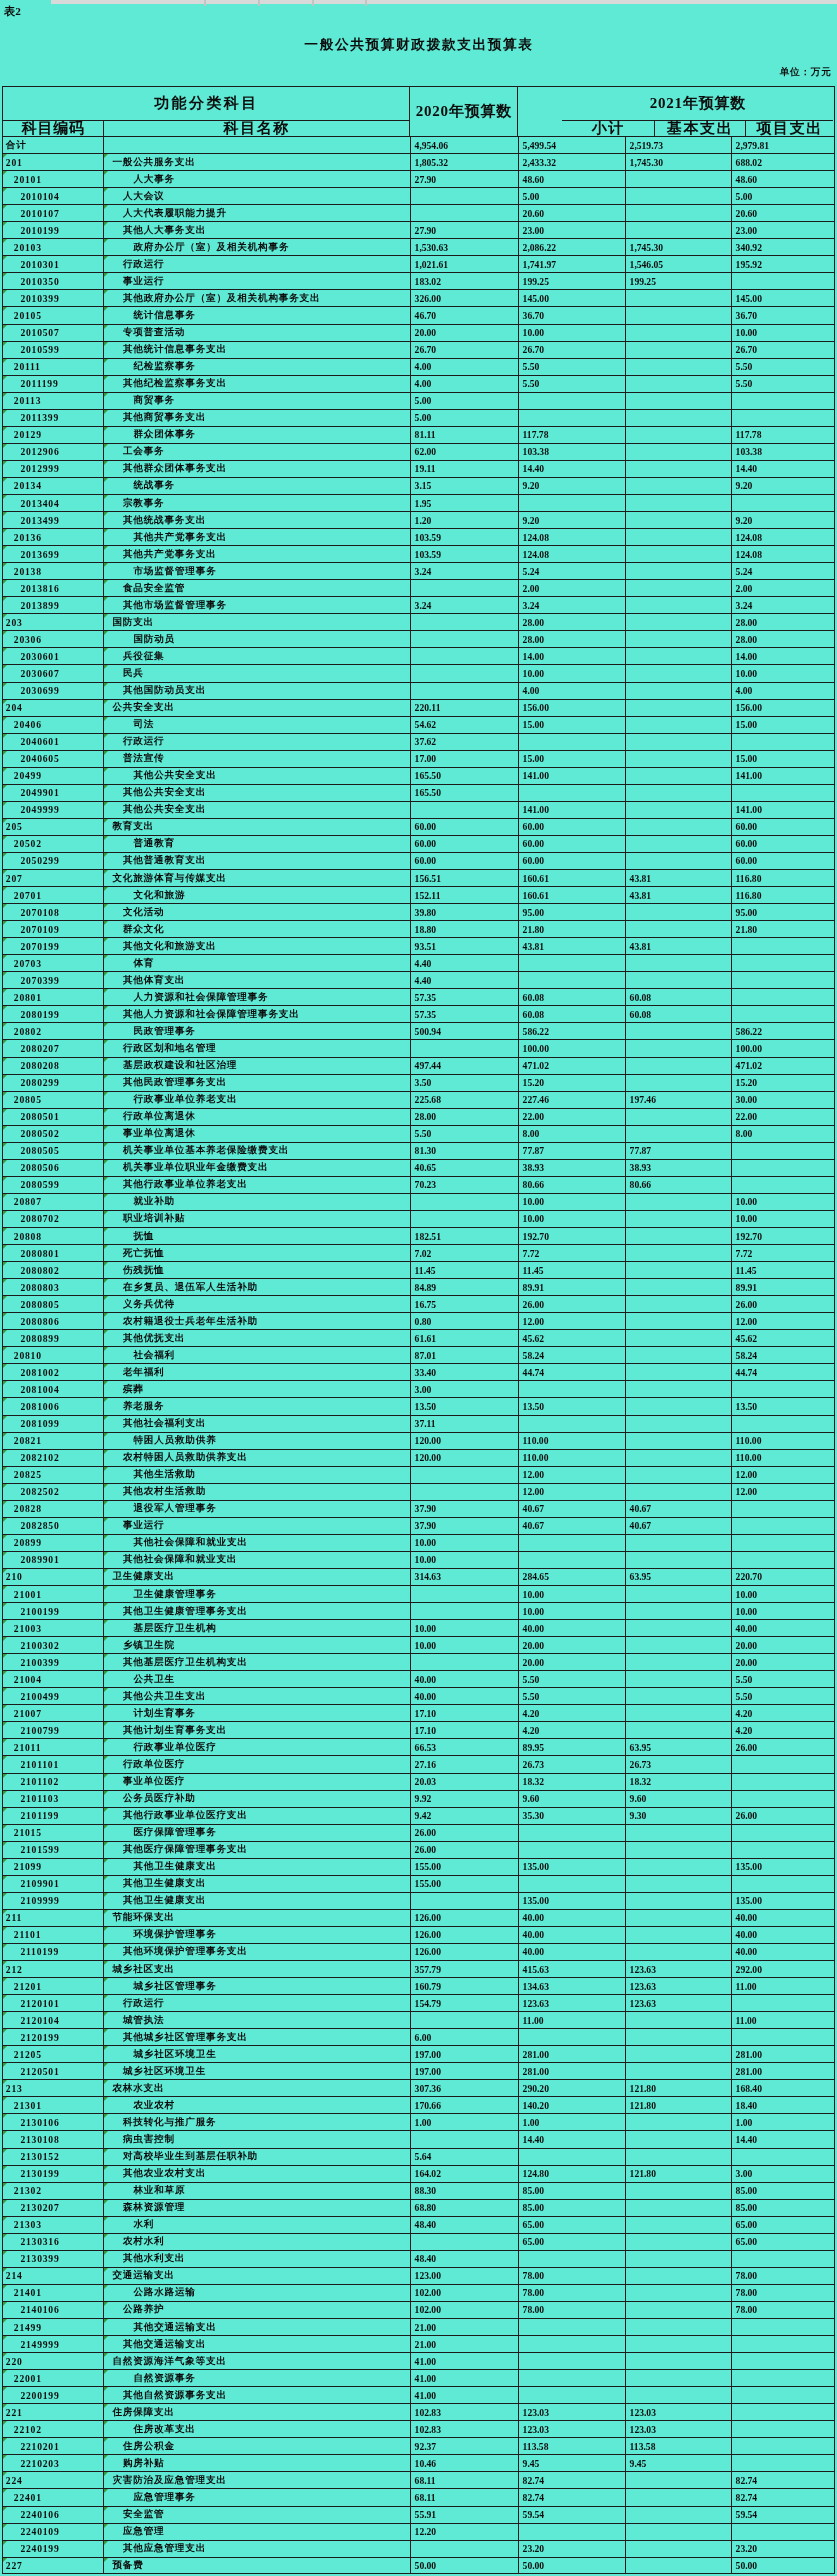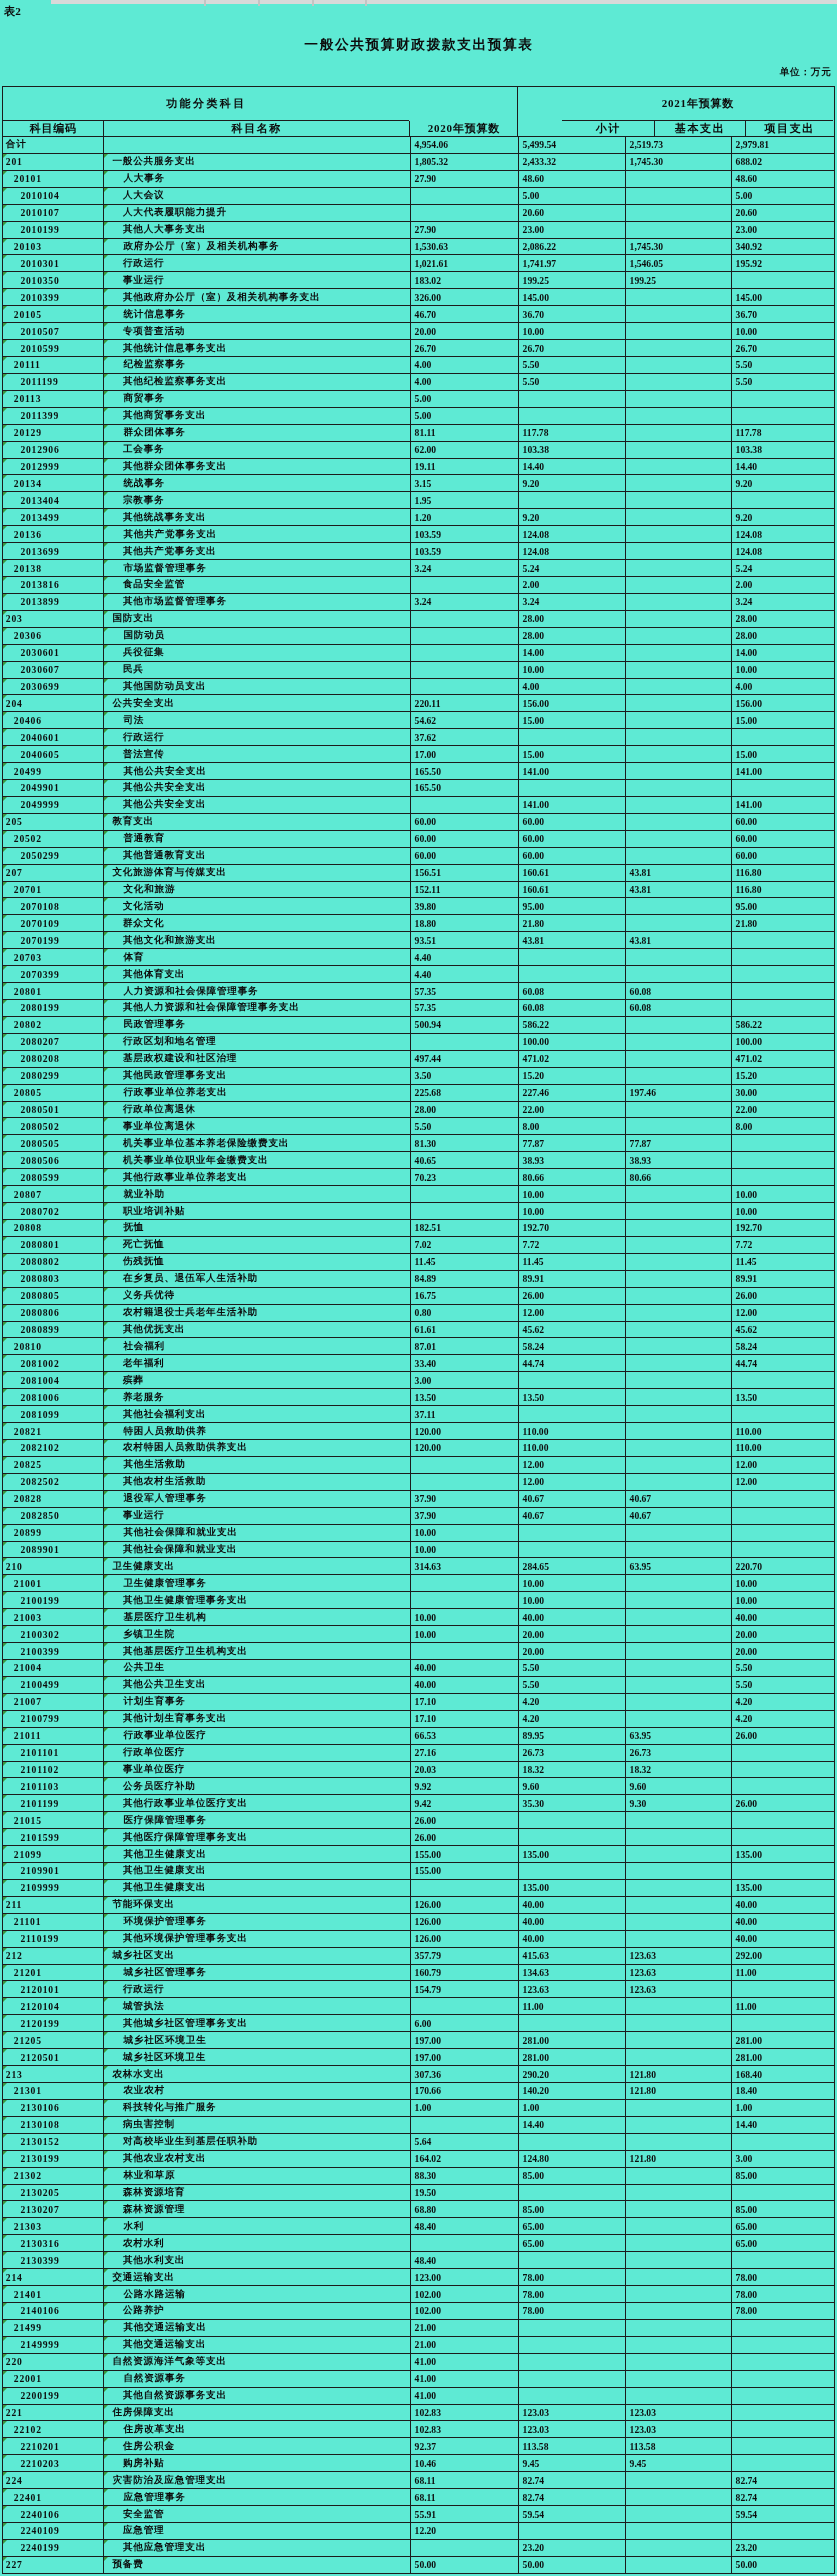--- a/index.html
+++ b/index.html
@@ -12,21 +12,21 @@
   .tick{position:absolute;top:0;width:1.6px;height:6.4px;background:#c4c4c4;}
 
   .tbl-label{position:absolute;left:4px;top:4px;font-size:11.2px;font-weight:700;}
   .title{position:absolute;left:0;top:36px;width:100%;text-align:center;
          font-size:13.7px;font-weight:700;letter-spacing:1.6px;}
   .unit{position:absolute;right:6.4px;top:66px;font-size:9.6px;font-weight:700;letter-spacing:0.8px;}
 
   
   .tbl{position:absolute;left:2.4px;top:86px;width:833px;height:2488px;
        border:1.6px solid #1c1c1c;display:flex;flex-direction:column;font-weight:700;}
-  .thead{height:49px;display:flex;flex:none;font-size:11px;align-items:flex-end;}
+  .thead{height:49px;display:flex;flex:none;font-size:15px;}
   .hL{width:406px;display:flex;flex-direction:column;}
   .hFunc{height:33px;display:flex;align-items:center;justify-content:center;letter-spacing:2.4px;}
   .hLrow{height:16px;display:flex;border-top:1.6px solid #1c1c1c;}
   .hCode{width:100px;display:flex;align-items:center;justify-content:center;letter-spacing:0.8px;}
   .hName{width:307px;display:flex;align-items:center;justify-content:center;letter-spacing:1.6px;border-left:0.8px solid #1c1c1c;}
   .h2020{width:108px;border-left:0.8px solid #1c1c1c;display:flex;align-items:center;justify-content:center;letter-spacing:0.8px;}
   .hR{width:316px;display:flex;flex-direction:column;border-left:0.8px solid #1c1c1c;padding-left:44px;}
   .h2021{height:33px;display:flex;align-items:center;justify-content:center;letter-spacing:0.8px;}
   .hRrow{height:16px;display:flex;border-top:1.6px solid #1c1c1c;}
   .hSub{width:107px;display:flex;align-items:center;justify-content:center;letter-spacing:1.6px;}
@@ -37,21 +37,21 @@
   .tbody{flex:1;display:flex;flex-direction:column;}
   .tr{flex:1 1 0;display:flex;border-top:1.6px solid #1c1c1c;min-height:0;}
   .c{display:flex;align-items:center;font-size:9.6px;white-space:nowrap;overflow:hidden;position:relative;}
   .c1{width:100px;letter-spacing:0.8px;}
   .c2{width:307px;border-left:0.8px solid #1c1c1c;letter-spacing:0.8px;}
   .c3{width:108px;border-left:0.8px solid #1c1c1c;padding-left:3.2px;}
   .c4{width:107px;border-left:0.8px solid #1c1c1c;padding-left:3.2px;}
   .c5{width:106px;border-left:0.8px solid #1c1c1c;padding-left:3.2px;}
   .c6{width:103px;border-left:0.8px solid #1c1c1c;padding-left:3.2px;}
   .c1.ind0{padding-left:2.4px;}  .c1.ind1{padding-left:10.4px;} .c1.ind2{padding-left:17px;}
-  .c2.ind0{padding-left:8px;}  .c2.ind1{padding-left:19px;} .c2.ind2{padding-left:18.5px;}
+  .c2.ind0{padding-left:8px;}  .c2.ind1{padding-left:29px;} .c2.ind2{padding-left:18.5px;}
   .tri::before{content:"";position:absolute;left:0;top:0;
                border-left:4px solid #38993e;border-bottom:4px solid transparent;}
 </style>
 </head>
 <body>
 
 <div id="page">
   <div class="band"></div>
   <div class="tick" style="left:204px;"></div>
   <div class="tick" style="left:258px;"></div>
@@ -1044,28 +1044,20 @@
         </div>
         <div class="tr">
           <div class="c c1 ind1 tri">21302</div>
           <div class="c c2 ind1 tri">林业和草原</div>
           <div class="c c3">88.30</div>
           <div class="c c4">85.00</div>
           <div class="c c5"></div>
           <div class="c c6">85.00</div>
         </div>
         <div class="tr">
-          <div class="c c1 ind2 tri">2130205</div>
-          <div class="c c2 ind2 tri">森林资源培育</div>
-          <div class="c c3">19.50</div>
-          <div class="c c4"></div>
-          <div class="c c5"></div>
-          <div class="c c6"></div>
-        </div>
-        <div class="tr">
           <div class="c c1 ind2 tri">2130207</div>
           <div class="c c2 ind2 tri">森林资源管理</div>
           <div class="c c3">68.80</div>
           <div class="c c4">85.00</div>
           <div class="c c5"></div>
           <div class="c c6">85.00</div>
         </div>
         <div class="tr">
           <div class="c c1 ind1 tri">21303</div>
           <div class="c c2 ind1 tri">水利</div>

